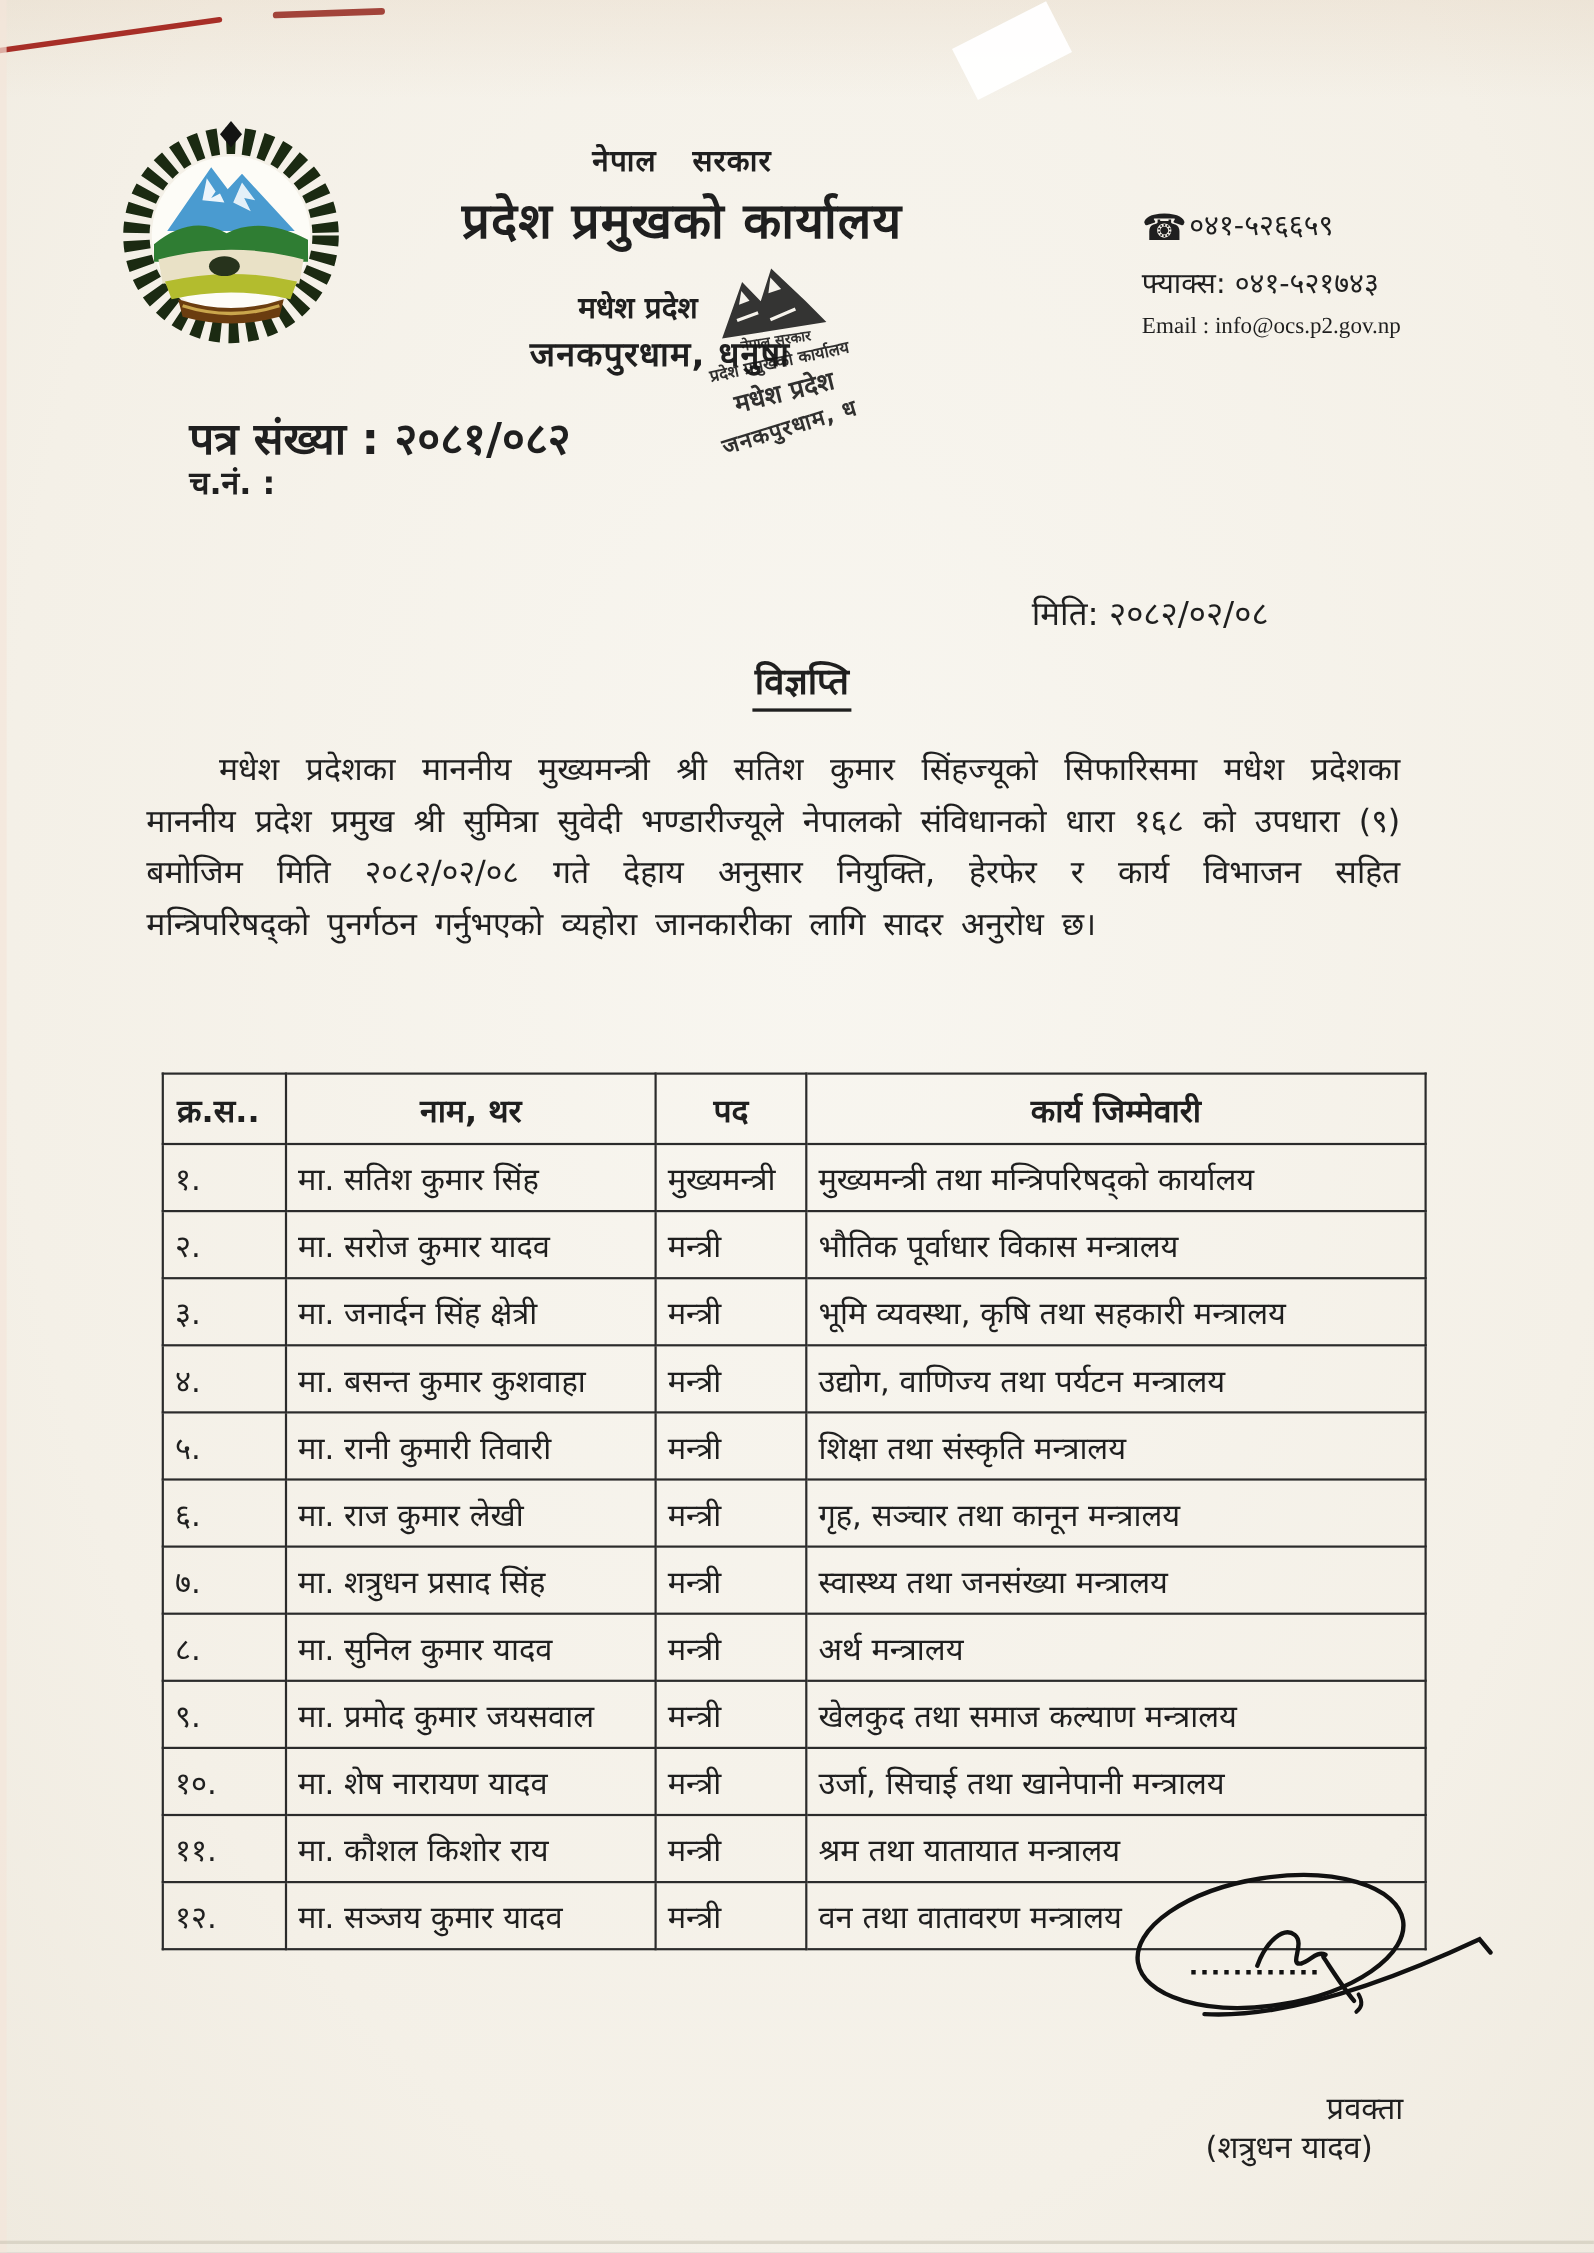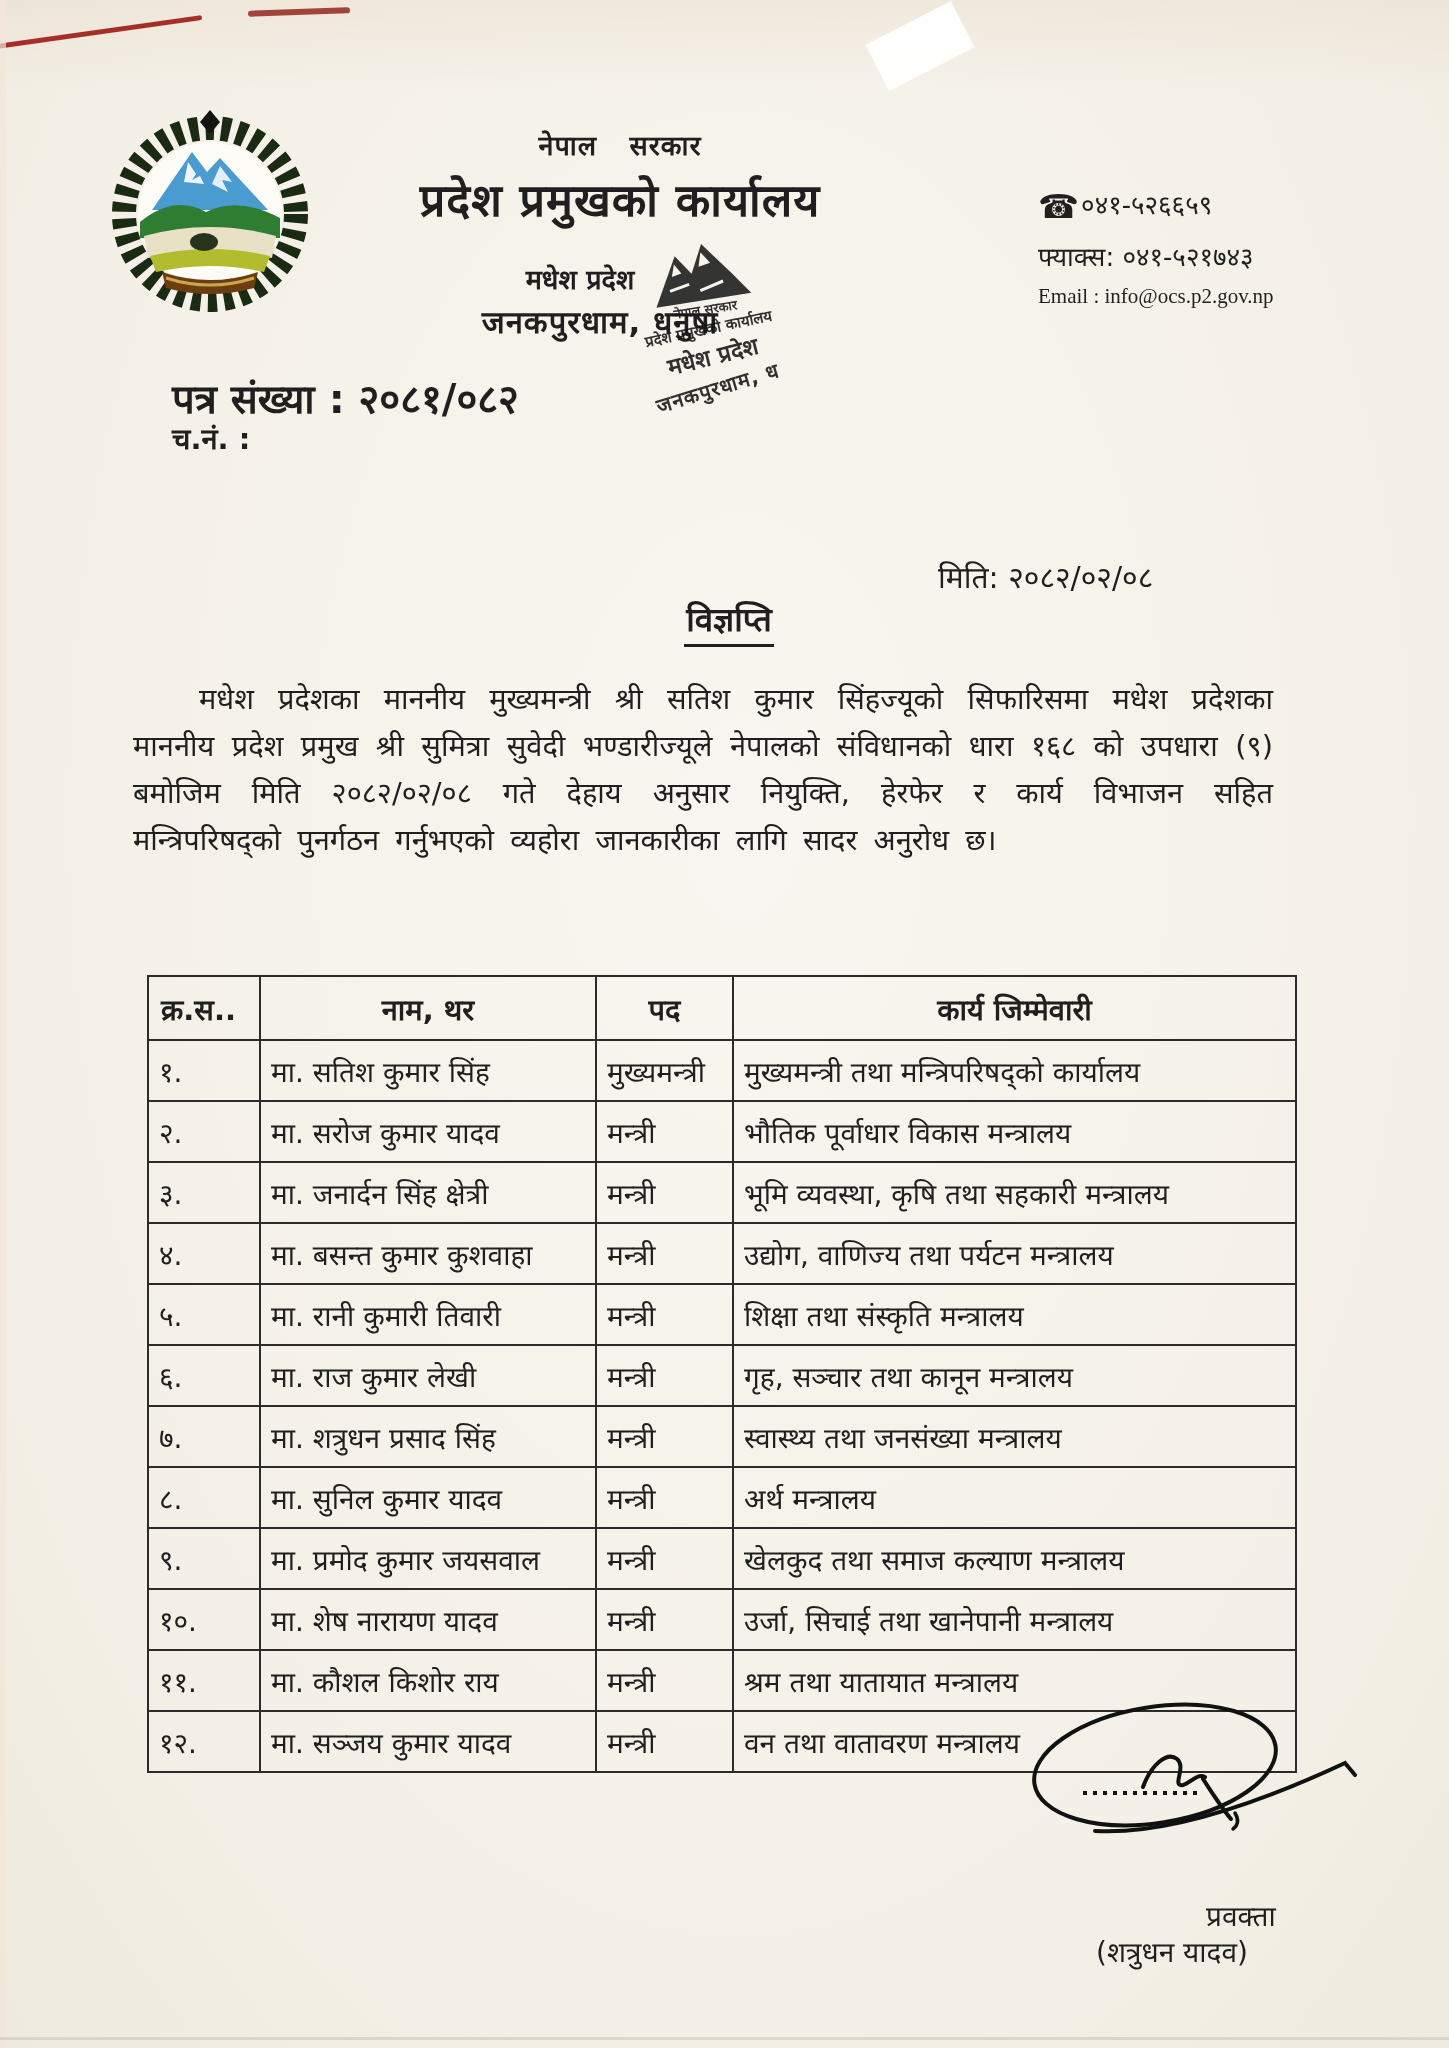--- a/index.html
+++ b/index.html
@@ -39,21 +39,21 @@
 
   .contact{position:absolute;left:1038px;top:186px;width:270px;}
   .c-phone{font-size:26px;white-space:nowrap;}
   .c-phone .ph-ic{font-size:33px;vertical-align:-4px;margin-right:2px;}
   .c-fax{font-size:26px;margin-top:12px;white-space:nowrap;}
   .c-mail{font-family:"Liberation Serif",serif;font-weight:normal;font-size:21px;margin-top:10px;white-space:nowrap;}
 
   .ref-no{position:absolute;left:172px;top:370px;font-size:40px;font-weight:bold;}
   .ref-ch{position:absolute;left:172px;top:418px;font-size:29px;font-weight:bold;}
 
-  .date-line{position:absolute;left:938px;top:556px;font-size:30px;white-space:nowrap;}
+  .date-line{position:absolute;left:938px;top:536px;font-size:30px;white-space:nowrap;}
   .doc-title{position:absolute;left:529px;top:596px;width:400px;text-align:center;}
   .doc-title span{display:inline-block;font-size:33px;font-weight:bold;border-bottom:3px solid #1f1f1f;padding:0 2px 3px 2px;}
 
   .body-par{
     position:absolute;left:133px;top:676px;width:1140px;
     font-size:29px;line-height:47px;text-align:justify;text-indent:66px;
     word-spacing:7px;
   }
 
   table.minlist{

